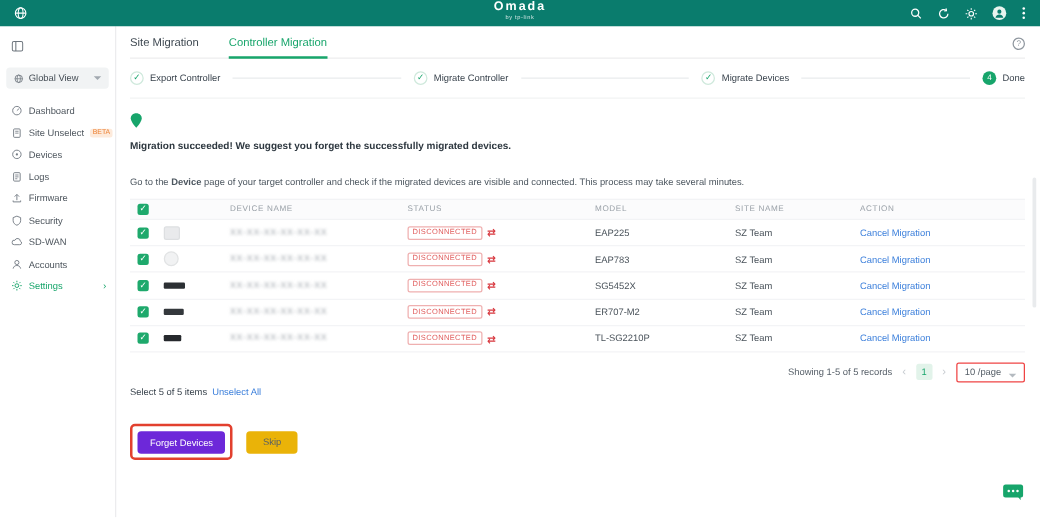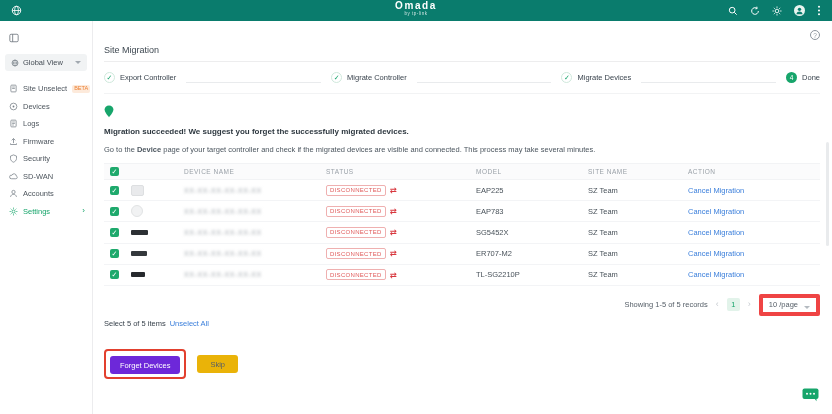--- a/index.html
+++ b/index.html
@@ -22,36 +22,36 @@
   .globalview { margin:2px 5px 9px 5px; background:#f1f3f4; border-radius:3px; height:17px; display:flex; align-items:center; gap:4px; padding:0 6px; font-size:7.5px; color:#454d55; }
   .gv-caret { margin-left:auto; width:0; height:0; border-left:3px solid transparent; border-right:3px solid transparent; border-top:3.5px solid #a2a9b0; }
   .nav-item { height:17.5px; display:flex; align-items:center; gap:5px; padding-left:9px; font-size:7.5px; color:#4e565e; position:relative; cursor:pointer; }
   .nav-item .lbl { white-space:nowrap; }
   .nav-item.active { color:#17a56b; }
   .badge-beta { background:#fdeadb; color:#ec8033; font-size:5.5px; padding:1px 2px; border-radius:2px; line-height:1; }
   .nav-chev { position:absolute; right:7px; color:#17a56b; font-size:8px; line-height:1; }
 
   
   .main { position:absolute; left:94px; top:21px; right:0; bottom:0; padding:0 12px 0 10px; }
-  .tabs { display:flex; gap:24px; padding-top:24px; border-bottom:1px solid #ededee; position:relative; }
+  .tabs { display:flex; gap:24px; padding-top:8px; border-bottom:1px solid #ededee; position:relative; }
   .tab { font-size:9px; color:#3e4851; padding-bottom:6px; cursor:pointer; }
   .tab.active { color:#17a56b; border-bottom:2px solid #17a56b; margin-bottom:-1px; }
   .help-circ { position:absolute; right:0; top:9px; width:10px; height:10px; border:1px solid #8e969e; border-radius:50%; color:#8e969e; font-size:6.5px; display:flex; align-items:center; justify-content:center; }
 
-  .steps { display:flex; align-items:flex-end; margin-top:10px; padding-bottom:10px; border-bottom:1px solid #f2f3f4; }
+  .steps { display:flex; align-items:center; margin-top:10px; padding-bottom:10px; border-bottom:1px solid #f2f3f4; }
   .step { display:flex; align-items:center; gap:5px; flex:none; }
   .step-check { width:11px; height:11px; border:1px solid #cfe9dc; border-radius:50%; color:#17a56b; font-size:7px; line-height:1; display:flex; align-items:center; justify-content:center; background:#fff; }
   .step-num { width:11px; height:11px; border-radius:50%; background:#17a56b; color:#fff; font-size:6.5px; display:flex; align-items:center; justify-content:center; }
   .step-label { font-size:7.5px; color:#39434d; }
   .step-line { flex:1; height:1px; background:#e9ebed; margin:0 10px; }
 
   .notice { display:flex; gap:8px; margin-top:11px; align-items:flex-start;flex-direction:column; }
   .notice-texts { padding-top:1px; }
   .notice-title { font-size:8px; font-weight:bold; color:#2e3840; }
-  .notice-body { font-size:7.5px; color:#4c565f; margin-top:9px; }
+  .notice-body { font-size:7.5px; color:#4c565f; margin-top:20px; }
   .notice-body b { font-weight:bold; }
 
   
   .tbl { margin-top:9px; }
   .thead, .trow { display:grid; grid-template-columns:22px 58px 1fr 150px 112px 100px 132px; align-items:center; }
   .thead { height:17px; background:#fbfbfc; border-top:1px solid #f2f3f5; border-bottom:1px solid #f2f3f5; }
   .th { font-size:6.5px; color:#9aa1a8; letter-spacing:.5px; }
   .trow { height:21.2px; border-bottom:1px solid #f3f4f6; }
   .cbx { width:9px; height:9px; background:#1ea96c; border-radius:2px; color:#fff; font-size:7px; line-height:1; display:flex; align-items:center; justify-content:center; margin-left:6px; cursor:pointer; }
   .thumb-wrap { padding-left:5px; display:flex; align-items:center; }
@@ -63,21 +63,21 @@
   .masked { font-size:7px; color:#a3a9af; letter-spacing:.6px; filter:blur(1.4px); }
   .status-cell { display:flex; align-items:center; gap:4px; }
   .badge-disc { border:1px solid #efb0b0; color:#e05b5b; font-size:6px; letter-spacing:.3px; padding:1.5px 3px; border-radius:2px; line-height:1; }
   .mig-icon { color:#d8383f; font-size:8.5px; font-weight:bold; line-height:1; }
   .cell { font-size:7.5px; color:#49525a; }
   .link { font-size:7.5px; color:#3b7fdb; cursor:pointer; }
 
   .tbl-footer { display:flex; justify-content:flex-end; align-items:center; gap:8px; margin-top:8px; font-size:7.5px; color:#555e67; }
   .pg-chev { color:#c6cbd0; font-size:9px; line-height:1; cursor:pointer; }
   .pg-cur { min-width:13px; height:13px; background:#e2f3ea; color:#17a56b; border-radius:2px; display:flex; align-items:center; justify-content:center; font-size:7.5px; cursor:pointer; }
-  .per-page { border:4px solid #ef4444; border-radius:2px; padding:2.5px 6px; display:flex; align-items:flex-end; gap:6px; color:#555e67; cursor:pointer; }
+  .per-page { border:1px solid #ef4444; border-radius:2px; padding:2.5px 6px; display:flex; align-items:flex-end; gap:6px; color:#555e67; cursor:pointer; }
   .pp-caret { width:0; height:0; border-left:3px solid transparent; border-right:3px solid transparent; border-top:3.5px solid #b4bac0; }
 
   .select-row { margin-top:3px; font-size:7.5px; color:#39434d; display:flex; gap:4px; }
 
   .actions { margin-top:21px; display:flex; align-items:center; }
   .annotation { border:2px solid #e2402e; border-radius:4px; padding:3px 4px; display:inline-block; }
   .btn-primary { background:#6d28d9; color:#fff; font-size:7.5px; border:none; padding:4.5px 10px; border-radius:3px; cursor:pointer; }
   .btn-secondary { background:#eab308; color:#555e67; font-size:7.5px; border:none; padding:4.5px 13px; border-radius:3px; margin-left:11px; cursor:pointer; }
 
   .scroll-thumb { position:absolute; right:3px; top:142px; width:3.5px; height:104px; background:#e9ebed; border-radius:2px; }
@@ -156,20 +156,27 @@
           <circle cx="6" cy="6" r="4.5" fill="none" stroke="#6d757d" stroke-width="1"></circle>
           <ellipse cx="6" cy="6" rx="2" ry="4.5" fill="none" stroke="#6d757d" stroke-width="0.9"></ellipse>
           <line x1="1.5" y1="6" x2="10.5" y2="6" stroke="#6d757d" stroke-width="0.9"></line>
         </svg>
       <span>Global View</span>
       <span class="gv-caret"></span>
     </div>
 
     <div class="nav-item">
       <svg width="9" height="9" viewBox="0 0 12 12">
+          <circle cx="6" cy="6" r="4.5" fill="none" stroke="#757d85" stroke-width="1"></circle>
+          <line x1="6" y1="6" x2="8.6" y2="3.6" stroke="#757d85" stroke-width="1"></line>
+        </svg>
+      <span class="lbl">Dashboard</span>
+    </div>
+    <div class="nav-item">
+      <svg width="9" height="9" viewBox="0 0 12 12">
           <rect x="2.5" y="1.5" width="7" height="9" rx="1" fill="none" stroke="#757d85" stroke-width="1"></rect>
           <line x1="4.2" y1="4" x2="7.8" y2="4" stroke="#757d85" stroke-width="0.9"></line>
           <line x1="4.2" y1="6" x2="7.8" y2="6" stroke="#757d85" stroke-width="0.9"></line>
         </svg>
       <span class="lbl">Site Unselect</span>
       <span class="badge-beta">BETA</span>
     </div>
     <div class="nav-item">
       <svg width="9" height="9" viewBox="0 0 12 12">
           <circle cx="6" cy="6" r="4.5" fill="none" stroke="#757d85" stroke-width="1"></circle>
@@ -228,20 +235,21 @@
         </svg>
       <span class="lbl">Settings</span>
       <span class="nav-chev">›</span>
     </div>
   </div>
 
   <div class="main">
 
     <div class="tabs">
       <div class="tab">Site Migration</div>
+      <div class="tab active">Controller Migration</div>
       <div class="help-circ">?</div>
     </div>
 
     <div class="steps">
       <div class="step">
         <span class="step-check">✓</span>
         <span class="step-label">Export Controller</span>
       </div>
       <div class="step-line"></div>
       <div class="step">

